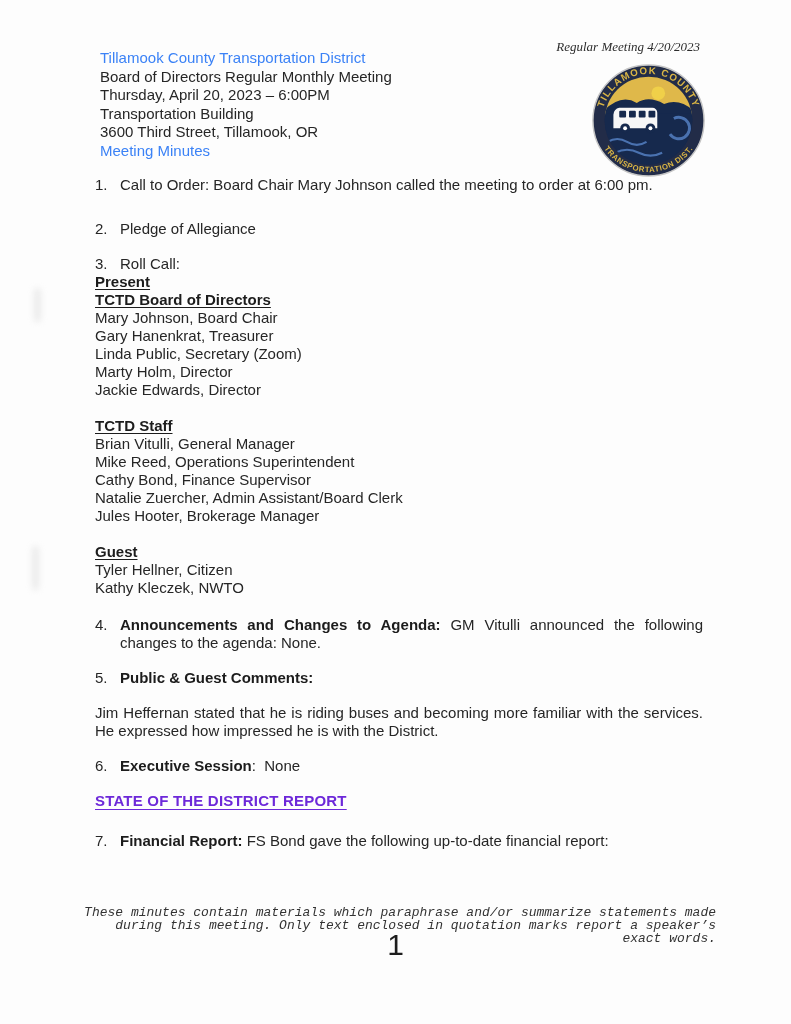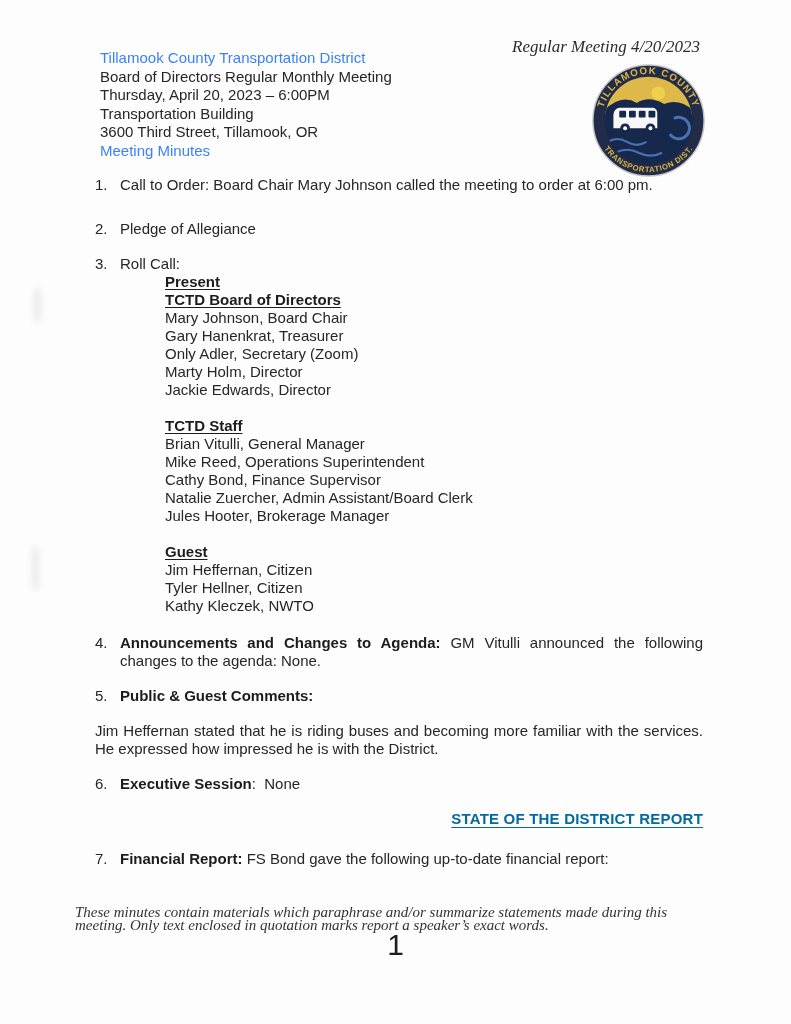--- a/index.html
+++ b/index.html
@@ -5,52 +5,52 @@
   * { margin:0; padding:0; box-sizing:border-box; }
   body { background:#e9e9e9; font-family:"Liberation Sans", sans-serif; }
   .page {
     position:relative; width:791px; height:1024px; margin:0 auto;
     background:#fdfdfd; color:#262626; font-size:15px; line-height:18px;
     overflow:hidden;
   }
   
   .meta-label {
     position:absolute; top:38px; right:91px;
-    font-family:"Liberation Serif", serif; font-style:italic; font-size:17px; color:#2c2c2c;
+    font-family:"Liberation Serif", serif; font-style:italic; font-size:13px; color:#2c2c2c;
   }
   
   .title-block { position:absolute; left:100px; top:49px; line-height:18.5px; }
   .title-block .b { font-weight:normal; color:#3b82f6; }
   
   .logo-wrap { position:absolute; left:590px; top:62px; width:117px; height:117px; }
   
   .content { position:absolute; left:95px; top:176px; width:608px; }
   .item { display:flex; }
   .item .num { flex:0 0 25px; }
   .item .body { flex:1; text-align:justify; }
   .bold { font-weight:bold; color:#1c1c1c; }
   .mt-lg { margin-top:26px; }
   .mt { margin-top:17px; }
   .mt2 { margin-top:19px; }
   .mt3 { margin-top:22px; }
-  .roll-call { margin-left:70px; }
+  .roll-call { }
   .rc-head {
     font-weight:bold; color:#1c1c1c; text-decoration:underline;
     text-underline-offset:2px;
   }
   .rc-group2 { margin-top:18px; }
   .indent-par { text-align:justify; }
   .section-heading {
-    margin-top:17px; font-weight:bold; color:#0369a1;
-    text-decoration:underline; text-underline-offset:3px; letter-spacing:.2px;text-align:right;
+    margin-top:17px; font-weight:bold; color:#6d28d9;
+    text-decoration:underline; text-underline-offset:3px; letter-spacing:.2px;
   }
   
   .footer-note {
-    position:absolute; left:75px; right:75px; top:906px; text-align:left;
-    font-family:Liberation Serif, serif; font-style:italic; font-size:15px;
+    position:absolute; left:75px; right:75px; top:906px; text-align:right;
+    font-family:Liberation Mono, monospace; font-style:italic; font-size:13px;
     line-height:13px; color:#333;
   }
   .page-number {
     position:absolute; left:0; right:0; top:936px; text-align:center;
     font-size:30px; color:#1d1d1d;
   }
   
   .artifact { position:absolute; background:#c9c9c9; opacity:.35; filter:blur(3px); border-radius:4px; }
   .a1 { left:34px; top:288px; width:7px; height:34px; }
   .a2 { left:32px; top:546px; width:7px; height:44px; }
@@ -129,37 +129,36 @@
       <span class="body">Roll Call:</span>
     </div>
 
     <div class="roll-call">
       <div class="rc-head">Present</div>
 
       <div>
         <div class="rc-head">TCTD Board of Directors</div>
         <div>Mary Johnson, Board Chair</div>
         <div>Gary Hanenkrat, Treasurer</div>
-        <div>Only Adler, Secretary (Zoom)</div>
+        <div>Linda Public, Secretary (Zoom)</div>
         <div>Marty Holm, Director</div>
         <div>Jackie Edwards, Director</div>
       </div>
 
       <div class="rc-group2">
         <div class="rc-head">TCTD Staff</div>
         <div>Brian Vitulli, General Manager</div>
         <div>Mike Reed, Operations Superintendent</div>
         <div>Cathy Bond, Finance Supervisor</div>
         <div>Natalie Zuercher, Admin Assistant/Board Clerk</div>
         <div>Jules Hooter, Brokerage Manager</div>
       </div>
 
       <div class="rc-group2">
         <div class="rc-head">Guest</div>
-        <div>Jim Heffernan, Citizen</div>
         <div>Tyler Hellner, Citizen</div>
         <div>Kathy Kleczek, NWTO</div>
       </div>
     </div>
 
     <div class="item mt2">
       <span class="num">4.</span>
       <span class="body"><span class="bold">Announcements and Changes to Agenda:</span><span> GM Vitulli announced the following changes to the agenda: None.</span></span>
     </div>
 

